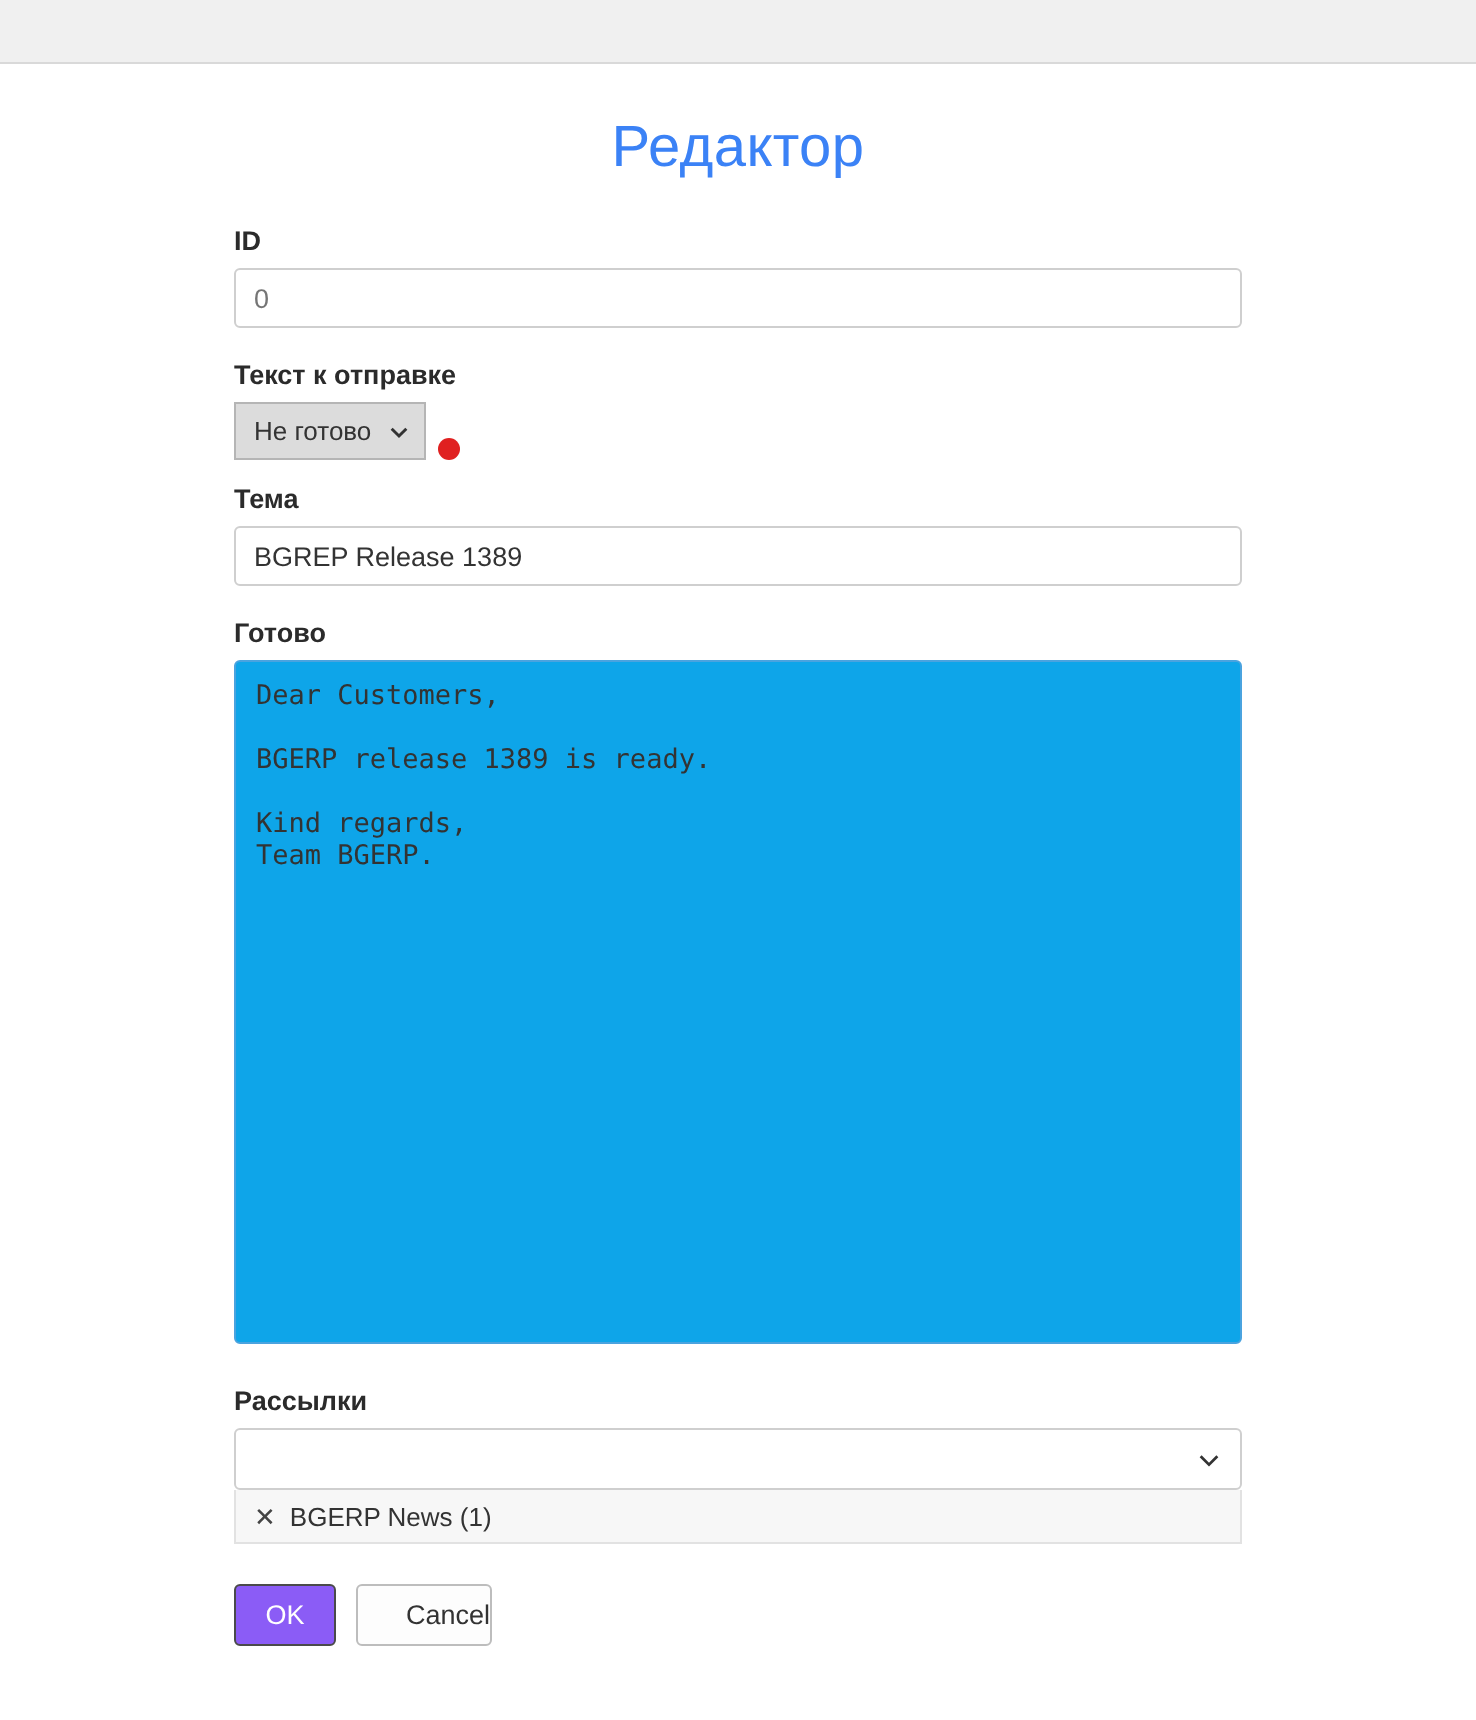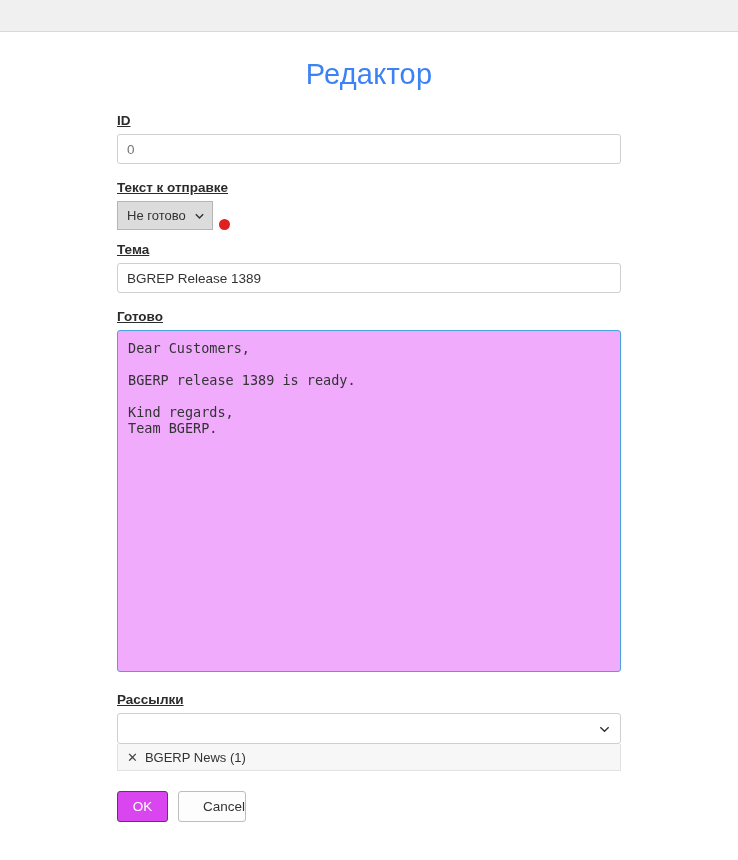--- a/index.html
+++ b/index.html
@@ -39,21 +39,20 @@
     width: 504px;
     margin: 0 auto;
     padding-top: 22px;
   }
   .field-label {
     font-size: 13.5px;
     font-weight: bold;
     color: #2b2b2b;
     margin-bottom: 6px;
     display: block;
-    text-decoration: underline;
   }
   .text-input {
     width: 100%;
     height: 30px;
     border: 1px solid #cfcfcf;
     border-radius: 3px;
     padding: 4px 9px;
     font-size: 13.5px;
     color: #333;
     background: #fff;
@@ -106,21 +105,21 @@
     width: 100%;
     height: 342px;
     border: 1px solid #4aa3df;
     border-radius: 3px;
     padding: 9px 10px;
     font-size: 13.5px;
     line-height: 16px;
     color: #333;
     resize: none;
     outline: none;
-    background: #f0abfc;
+    background: #0ea5e9;
     white-space: pre-wrap;
     overflow: hidden;
   }
   .select-full-wrap {
     position: relative;
     width: 100%;
   }
   .select-full {
     width: 100%;
     height: 31px;
@@ -172,21 +171,21 @@
     border-radius: 3px;
     padding: 7px 0;
     cursor: pointer;
     border: 1px solid #bdbdbd;
     background: #fff;
     color: #333;
     width: 51px;
     text-align: center;
   }
   .btn-primary {
-    background: #d946ef;
+    background: #8b5cf6;
     color: #ffffff;
     border: 1px solid #4a4a4a;
     width: 51px;
   }
   .btn-cancel {
     width: 68px;
     background: #fdfdfd;
     padding-left: 24px;
   }
 </style>

